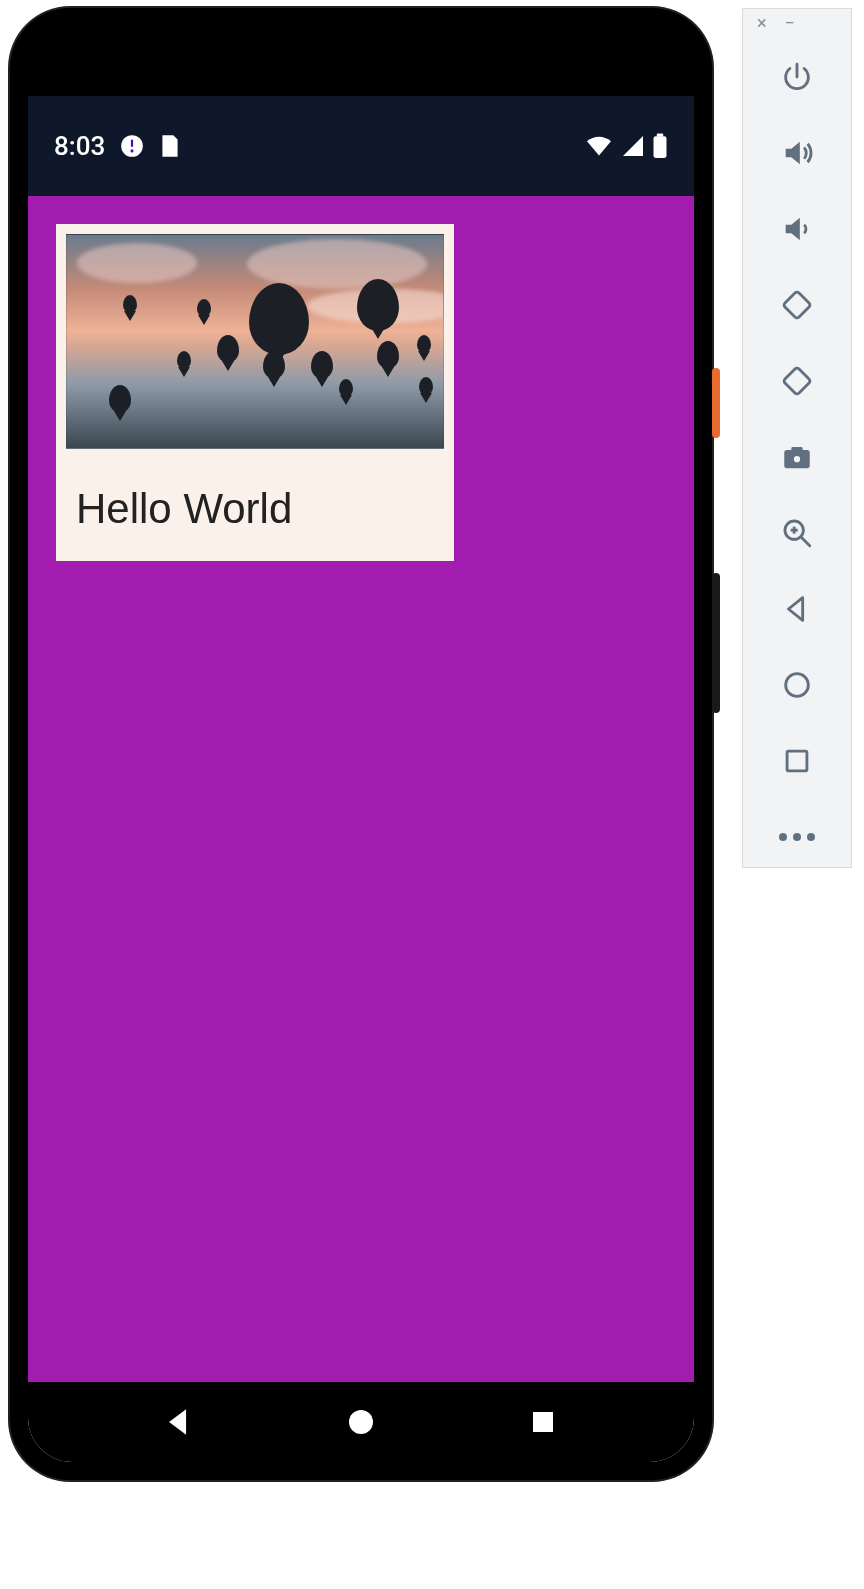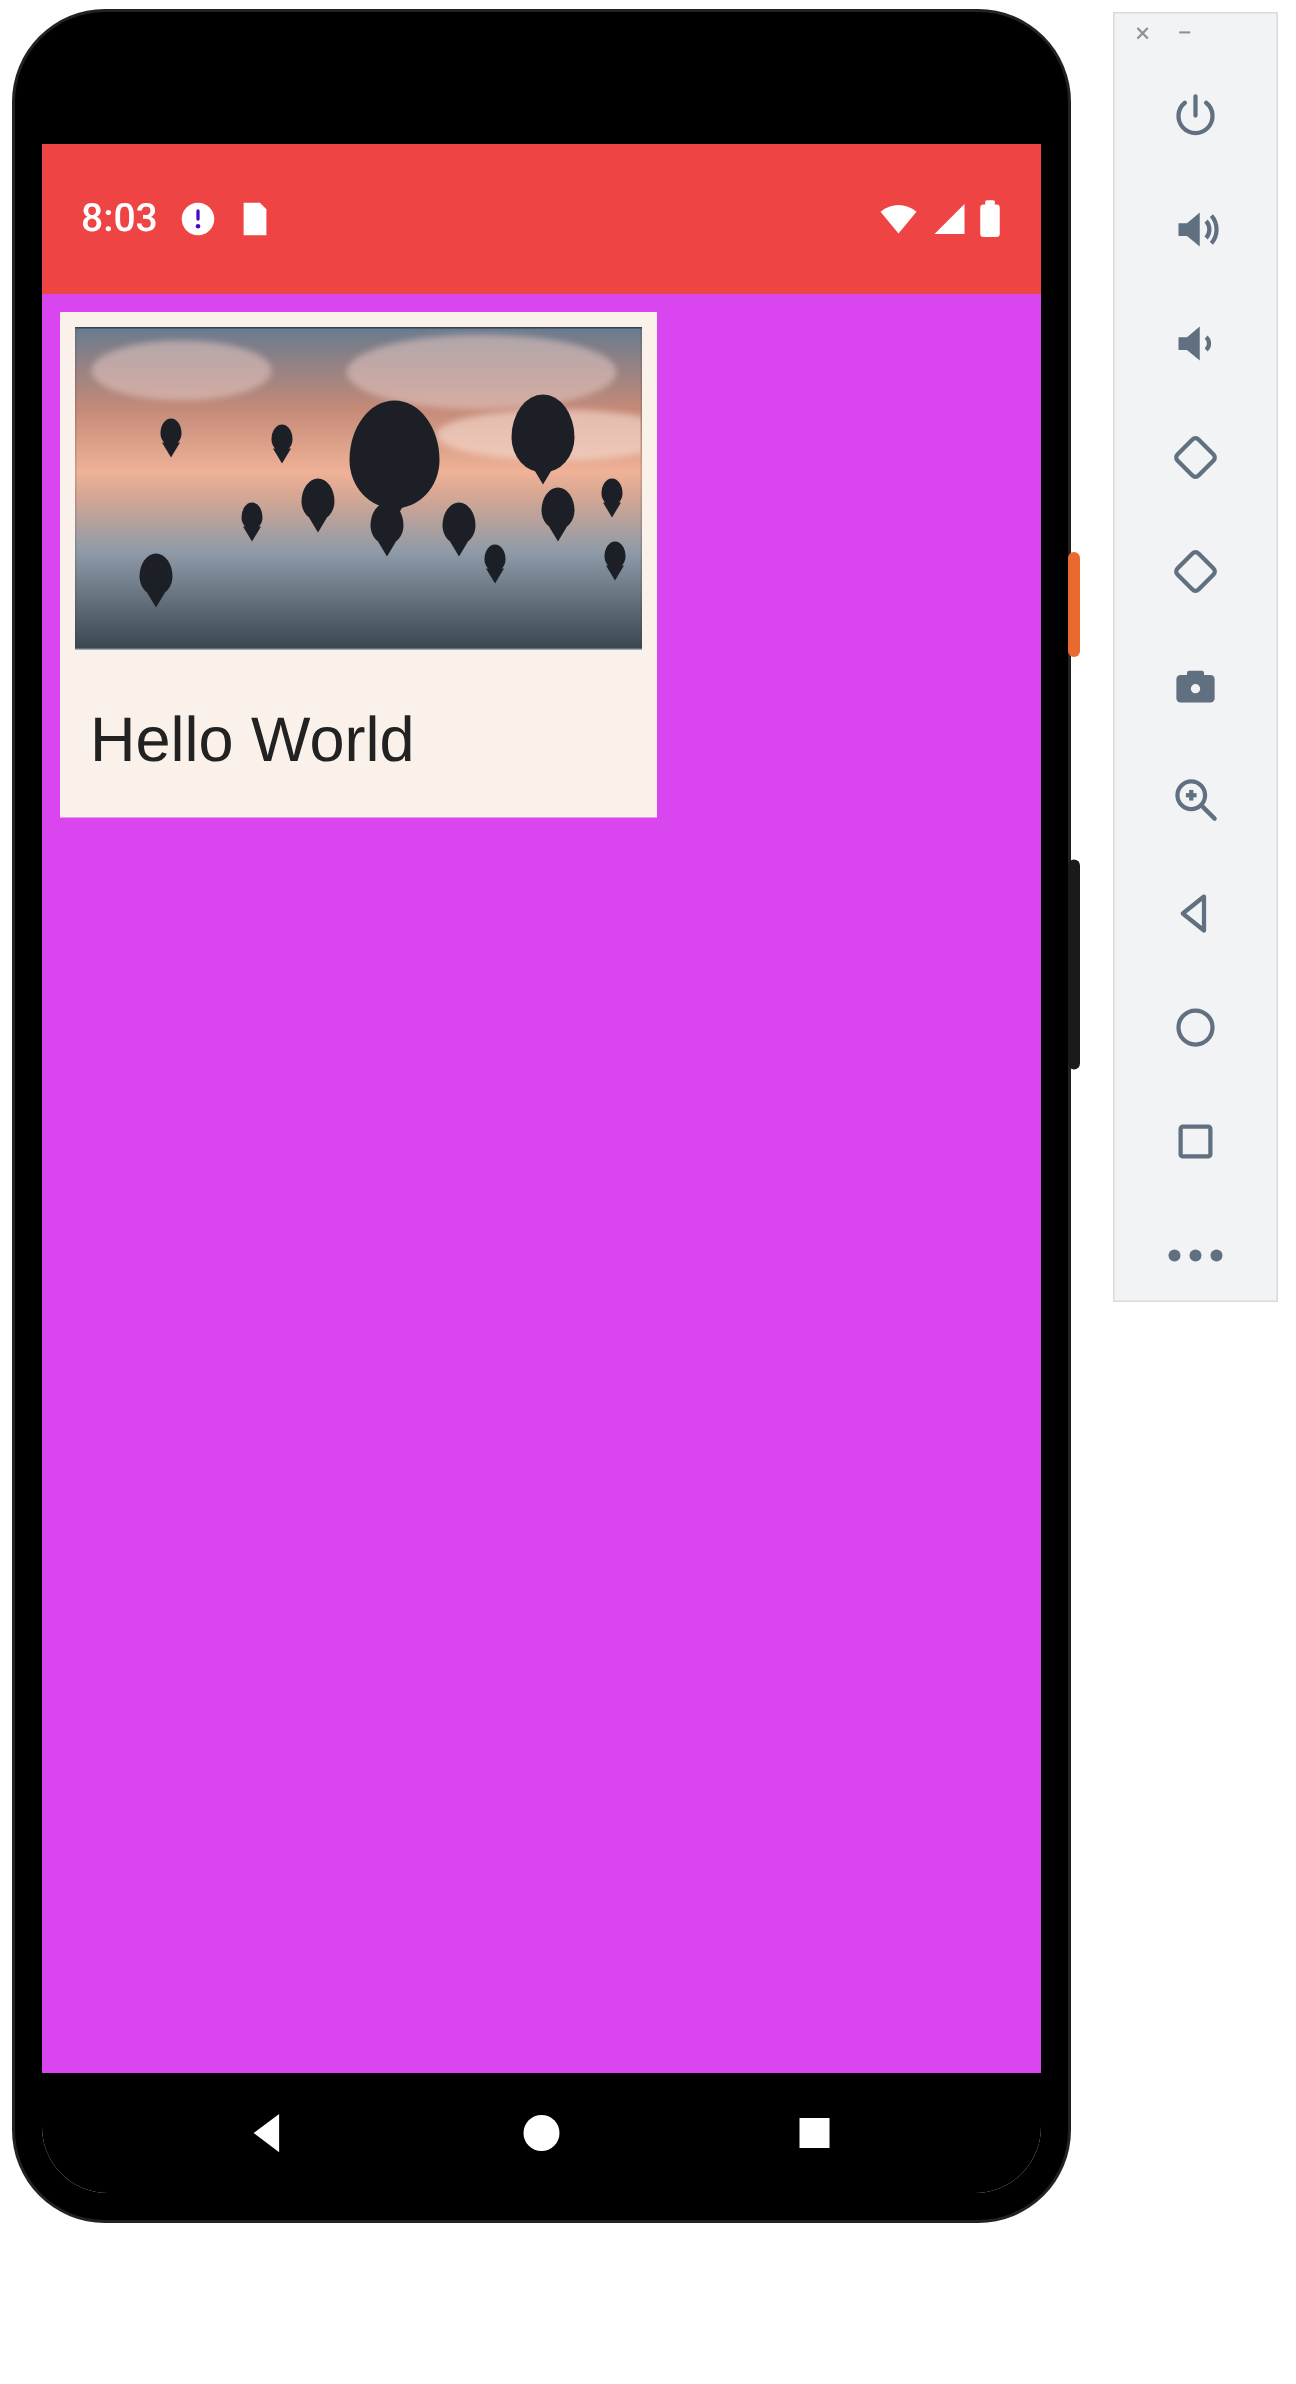--- a/index.html
+++ b/index.html
@@ -120,38 +120,38 @@
     margin-top: 70px;
     flex:1;
     background:#fff;
     display:flex;
     flex-direction:column;
   }
 
   
   .statusbar {
     height: 100px;
-    background:#ef4444;
+    background:#0f172a;
     color:#fff;
     display:flex;
     align-items:center;
     justify-content:space-between;
     padding:0 26px;
     font-size:26px;
     font-weight:500;
   }
   .status-left { display:flex; align-items:center; gap:14px; }
   .status-right { display:flex; align-items:center; gap:6px; }
   .status-right svg, .status-left svg { fill:#fff; }
 
   
   .app-content {
     flex:1;
-    background:#d946ef;
-    padding:12px;
+    background:#a21caf;
+    padding:28px;
   }
   .card {
     width: 398px;
     background:#faf2ea;
     padding:10px 10px 24px 10px;
   }
   .card-image {
     width: 100%;
     height: 215px;
     position:relative;

